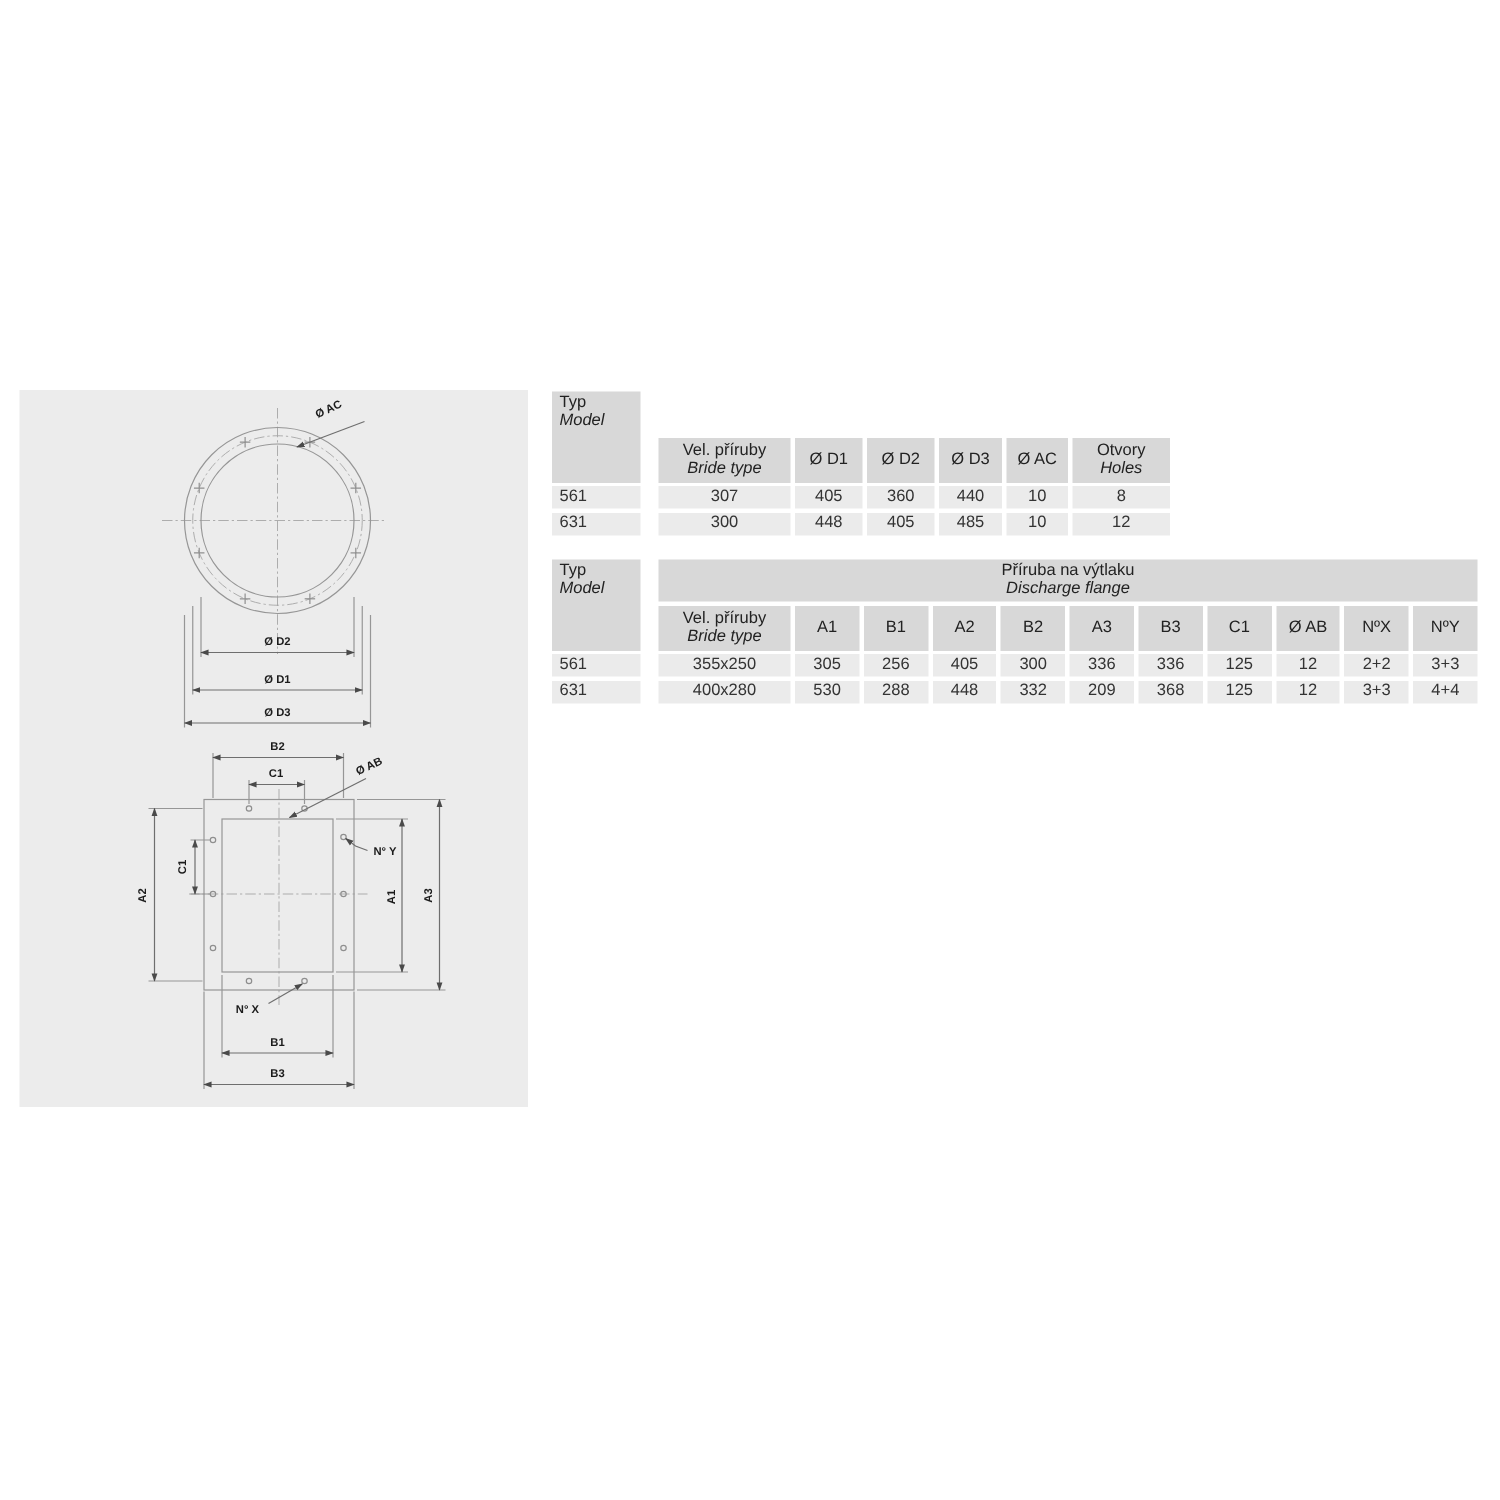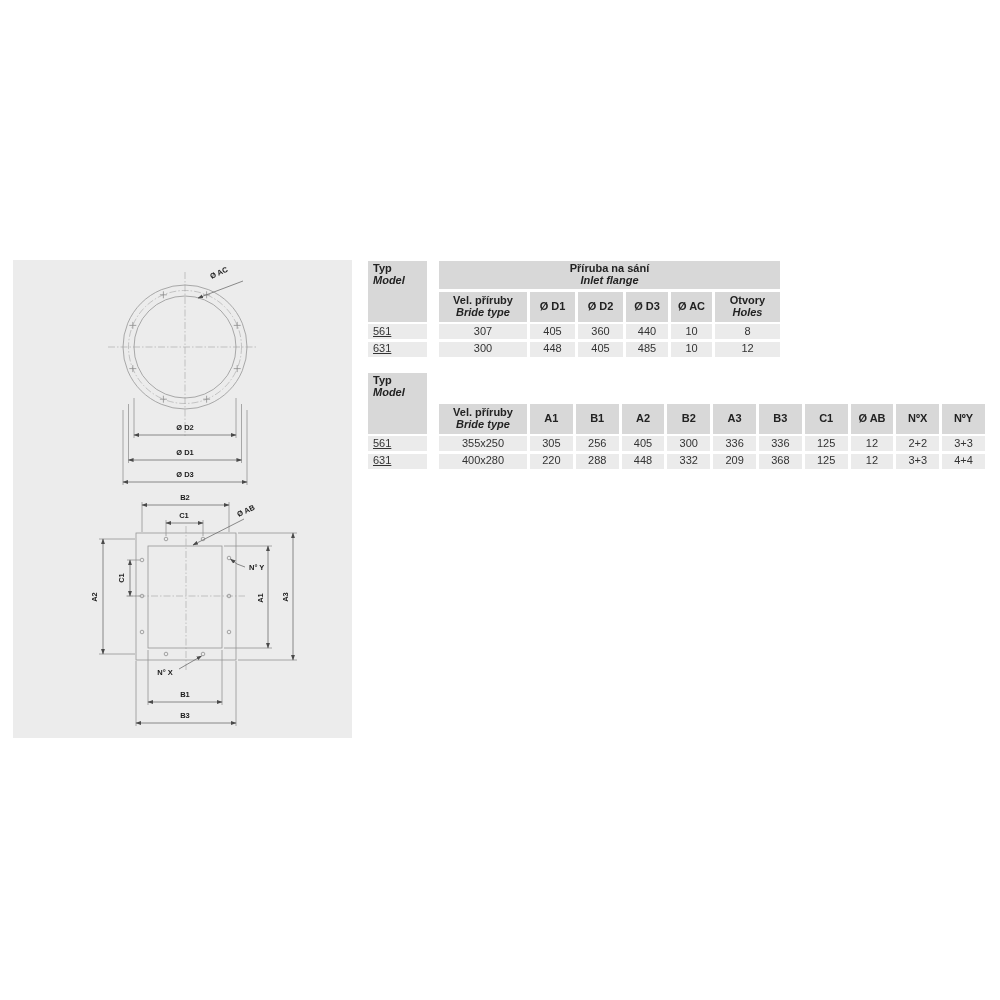--- a/index.html
+++ b/index.html
@@ -14,23 +14,23 @@
   .hole{stroke:#8f8f8f;stroke-width:0.8;fill:none;}
   .lbl{font:bold 7.5px "Liberation Sans", sans-serif;fill:#1b1b1b;}
   
   .tbl{position:absolute;display:grid;gap:2.5px 3px;}
   .tbl1{left:368px;top:261px;grid-template-columns:59px 6px 88px 45px 45px 42px 41px 65px;
         grid-template-rows:28px 30px 15px 15px;}
   .tbl2{left:368px;top:373px;grid-template-columns:59px 6px 88px repeat(10,42.8px);
         grid-template-rows:28px 30px 15px 15px;}
   .c{display:flex;align-items:center;justify-content:center;font-size:11px;color:#333;
      background:#ebebeb;line-height:1.08;white-space:nowrap;}
-  .hd{background:#d8d8d8;font-weight:bold;color:#222;flex-direction:column;}
+  .hd{background:#d8d8d8;font-weight:normal;color:#222;flex-direction:column;}
   .typhd{align-items:flex-start;justify-content:flex-start;padding:2px 0 0 5px;box-sizing:border-box;}
-  .typd{justify-content:flex-start;padding-left:5px;box-sizing:border-box;text-decoration:underline;}
+  .typd{justify-content:flex-start;padding-left:5px;box-sizing:border-box;}
   .it{font-style:italic;}
 </style>
 </head>
 <body>
 
 <div class="page">
 
   <div class="panel">
     <svg viewBox="0 0 339 478">
       <defs>
@@ -169,24 +169,20 @@
         <line class="dim" x1="123" y1="463" x2="223" y2="463" marker-start="url(#ar)" marker-end="url(#ar)"></line>
         <text class="lbl" x="172" y="458" text-anchor="middle">B3</text>
       </g>
     </svg>
   </div>
 
   <div class="tbl tbl1">
     <div class="c hd typhd" style="grid-area:1/1/3/2">
       <div>Typ</div>
       <div class="it">Model</div>
-    </div>
-    <div class="c hd" style="grid-area:1/3/2/9">
-      <div>Příruba na sání</div>
-      <div class="it">Inlet flange</div>
     </div>
     <div class="c hd" style="grid-area:2/3">
       <div>Vel. příruby</div>
       <div class="it">Bride type</div>
     </div>
     <div class="c hd" style="grid-area:2/4">Ø D1</div>
     <div class="c hd" style="grid-area:2/5">Ø D2</div>
     <div class="c hd" style="grid-area:2/6">Ø D3</div>
     <div class="c hd" style="grid-area:2/7">Ø AC</div>
     <div class="c hd" style="grid-area:2/8">
@@ -206,20 +202,24 @@
     <div class="c" style="grid-area:4/5">405</div>
     <div class="c" style="grid-area:4/6">485</div>
     <div class="c" style="grid-area:4/7">10</div>
     <div class="c" style="grid-area:4/8">12</div>
   </div>
 
   <div class="tbl tbl2">
     <div class="c hd typhd" style="grid-area:1/1/3/2">
       <div>Typ</div>
       <div class="it">Model</div>
+    </div>
+    <div class="c hd" style="grid-area:1/3/2/14">
+      <div>Příruba na výtlaku</div>
+      <div class="it">Discharge flange</div>
     </div>
     <div class="c hd" style="grid-area:2/3">
       <div>Vel. příruby</div>
       <div class="it">Bride type</div>
     </div>
     <div class="c hd" style="grid-area:2/4">A1</div>
     <div class="c hd" style="grid-area:2/5">B1</div>
     <div class="c hd" style="grid-area:2/6">A2</div>
     <div class="c hd" style="grid-area:2/7">B2</div>
     <div class="c hd" style="grid-area:2/8">A3</div>
@@ -235,21 +235,21 @@
     <div class="c" style="grid-area:3/6">405</div>
     <div class="c" style="grid-area:3/7">300</div>
     <div class="c" style="grid-area:3/8">336</div>
     <div class="c" style="grid-area:3/9">336</div>
     <div class="c" style="grid-area:3/10">125</div>
     <div class="c" style="grid-area:3/11">12</div>
     <div class="c" style="grid-area:3/12">2+2</div>
     <div class="c" style="grid-area:3/13">3+3</div>
     <div class="c typd" style="grid-area:4/1">631</div>
     <div class="c" style="grid-area:4/3">400x280</div>
-    <div class="c" style="grid-area:4/4">220</div>
+    <div class="c" style="grid-area:4/4">530</div>
     <div class="c" style="grid-area:4/5">288</div>
     <div class="c" style="grid-area:4/6">448</div>
     <div class="c" style="grid-area:4/7">332</div>
     <div class="c" style="grid-area:4/8">209</div>
     <div class="c" style="grid-area:4/9">368</div>
     <div class="c" style="grid-area:4/10">125</div>
     <div class="c" style="grid-area:4/11">12</div>
     <div class="c" style="grid-area:4/12">3+3</div>
     <div class="c" style="grid-area:4/13">4+4</div>
   </div>

